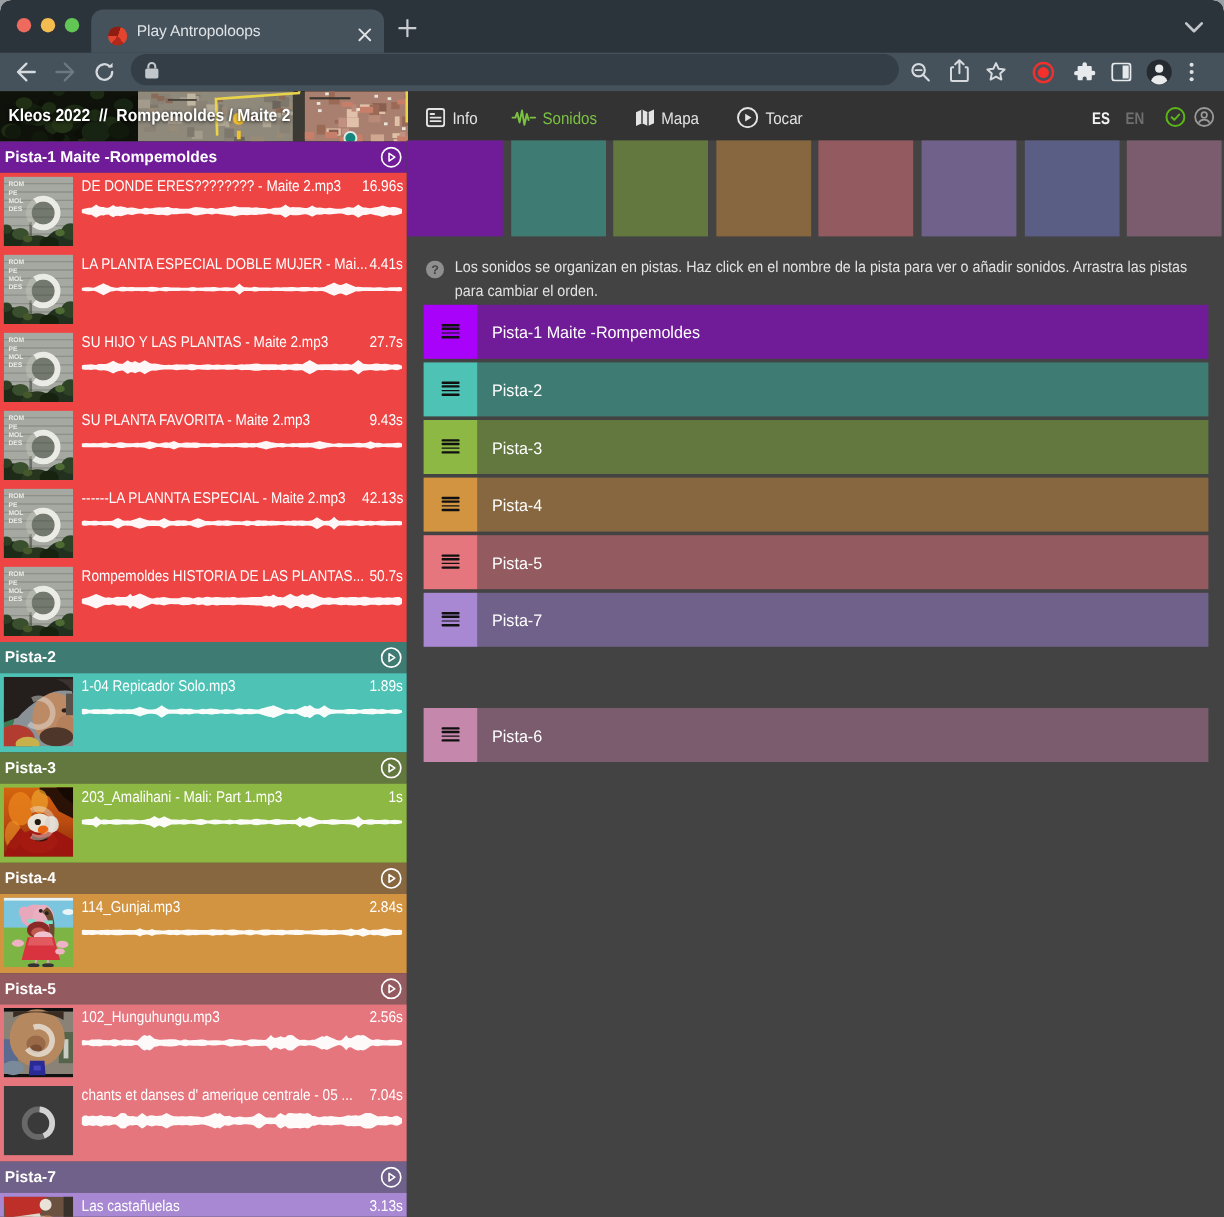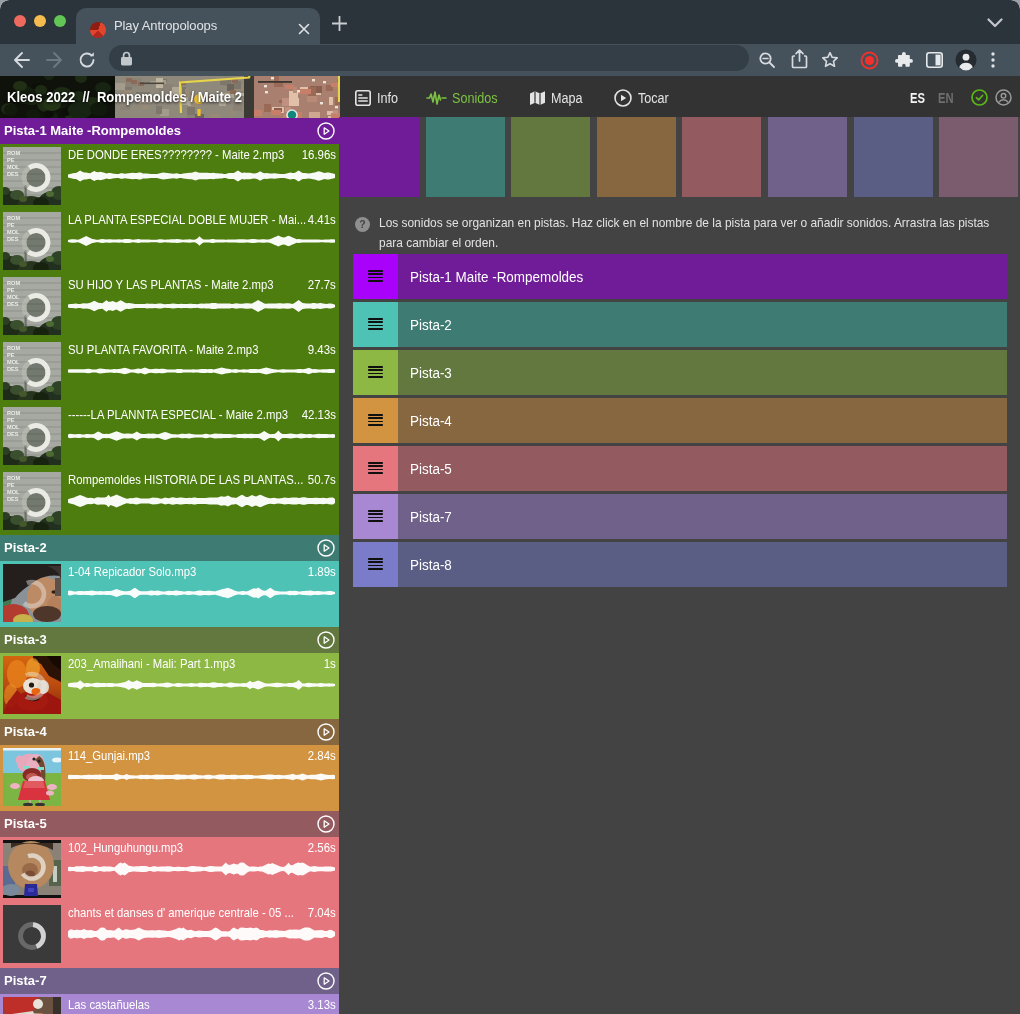--- a/index.html
+++ b/index.html
@@ -275,21 +275,21 @@
       <path d="M3.9 13.3a5.4 5.4 0 0 1 9.2 0" stroke="#9A9A9A" stroke-width="1.4"></path>
     </svg>
 <div id="sidebar">
       <div class="shead" style="background:#701C99">
         <span class="t">Pista-1 Maite -Rompemoldes</span>
         <svg class="abs" style="right:4px;top:4px" width="18" height="18" viewBox="0 0 18 18">
           <circle cx="9" cy="9" r="8" fill="none" stroke="#fff" stroke-width="1.4"></circle>
           <path d="M7.2 5.8L12 9L7.2 12.2z" fill="none" stroke="#fff" stroke-width="1.3" stroke-linejoin="round"></path>
         </svg>
       </div>
-      <div class="clips" style="background:#4d7c0f">
+      <div class="clips" style="background:#ef4444">
         <div class="clip">
           <div class="th">
             <svg width="58" height="58" viewBox="0 0 58 58" style="position:absolute;left:0;top:0">
               <rect width="58" height="58" fill="#a6a9a1"></rect>
               <line x1="0" y1="6" x2="58" y2="6" stroke="#8d918a" stroke-width="1.1"></line>
               <line x1="0" y1="13" x2="58" y2="13" stroke="#8d918a" stroke-width="1.1"></line>
               <line x1="0" y1="20" x2="58" y2="20" stroke="#8d918a" stroke-width="1.1"></line>
               <line x1="0" y1="27" x2="58" y2="27" stroke="#8d918a" stroke-width="1.1"></line>
               <line x1="0" y1="34" x2="58" y2="34" stroke="#8d918a" stroke-width="1.1"></line>
               <line x1="0" y1="41" x2="58" y2="41" stroke="#8d918a" stroke-width="1.1"></line>
@@ -800,25 +800,25 @@
           <div class="burger">
             <b style="top:0"></b>
             <b style="top:3.4px"></b>
             <b style="top:6.8px"></b>
             <b style="top:10.2px"></b>
           </div>
         </div>
         <div class="bar" style="background:#6F6189"></div>
         <div class="lb">Pista-7</div>
       </div>
-      <div class="mrow" style="top:425px">
-        <div class="hdl" style="background:#7B7CC9">
+      <div class="mrow" style="top:473px">
+        <div class="hdl" style="background:#C687AC">
           <div class="burger">
             <b style="top:0"></b>
             <b style="top:3.4px"></b>
             <b style="top:6.8px"></b>
             <b style="top:10.2px"></b>
           </div>
         </div>
-        <div class="bar" style="background:#5A5D84"></div>
-        <div class="lb">Pista-8</div>
+        <div class="bar" style="background:#7A5C6E"></div>
+        <div class="lb">Pista-6</div>
       </div>
     </div>
 </div>
 </body></html>

